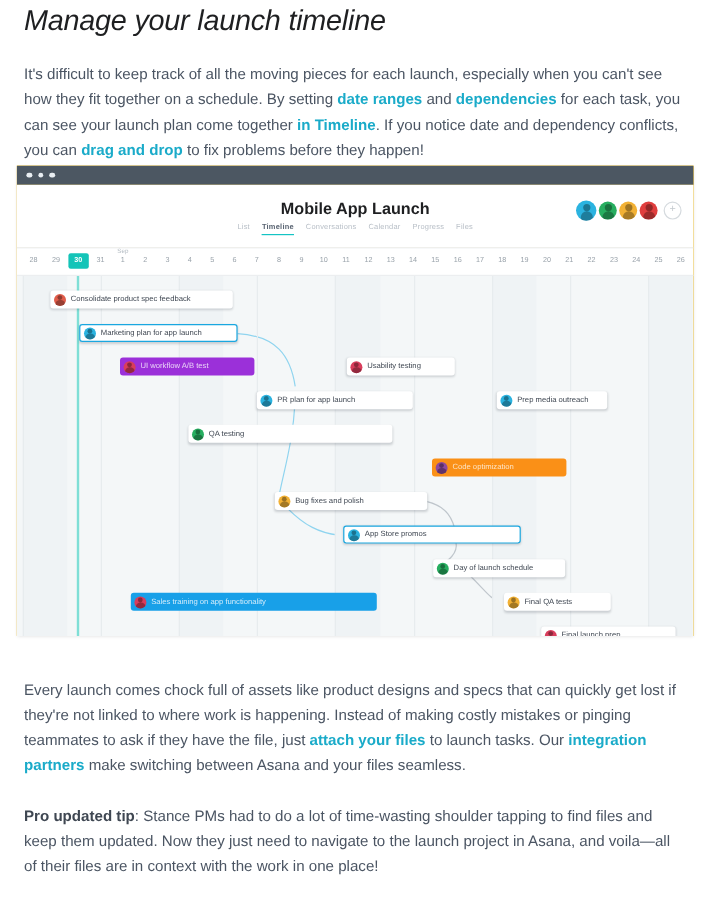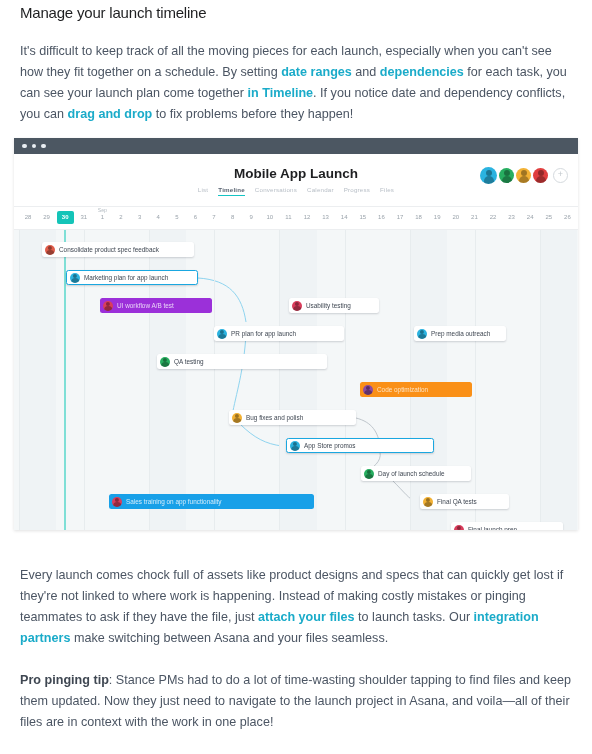--- a/index.html
+++ b/index.html
@@ -8,26 +8,27 @@
     background:#ffffff;
     font-family:"Liberation Sans", sans-serif;
     -webkit-font-smoothing:antialiased;
     overflow:hidden;
   }
   .page{position:relative;width:592px;height:754px;}
 
   
   .section{padding:0 20px;}
   h2.heading{
-    font-size:15px;
+    font-size:24px;
     font-weight:400;
     color:#1e1f21;
     letter-spacing:-0.2px;
     margin:0;
     line-height:1.2;
+    font-style:italic;
   }
   p.body{
     font-size:12.6px;
     line-height:21px;
     color:#4b5563;
     margin:0;
   }
   a.link{color:#1aabc9;font-weight:bold;text-decoration:none;}
   .bold{font-weight:bold;color:#3f4752;}
 
@@ -263,16 +264,16 @@
         </div>
         <div class="task" style="left: 437px; top: 292px; width: 112px;">
           <span class="tav" style="background: rgb(217, 61, 92);"></span>
           <span>Final launch prep</span>
         </div>
       </div>
   </div>
 
   <div class="section" style="position:absolute;top:546px;left:0;right:0;">
     <p class="body" style="margin-top:19px;"><span>Every launch comes chock full of assets like product designs and specs that can quickly get lost if they're not linked to where work is happening. Instead of making costly mistakes or pinging teammates to ask if they have the file, just </span><a class="link" href="#">attach your files</a><span> to launch tasks. Our </span><a class="link" href="#">integration partners</a><span> make switching between Asana and your files seamless.</span></p>
-    <p class="body" style="margin-top:21px;"><span class="bold">Pro pinging tip</span><span>: Stance PMs had to do a lot of time-wasting shoulder tapping to find files and keep them updated. Now they just need to navigate to the launch project in Asana, and voila—all of their files are in context with the work in one place!</span></p>
+    <p class="body" style="margin-top:21px;"><span class="bold">Pro updated tip</span><span>: Stance PMs had to do a lot of time-wasting shoulder tapping to find files and keep them updated. Now they just need to navigate to the launch project in Asana, and voila—all of their files are in context with the work in one place!</span></p>
   </div>
 
 </div>
 
 </body></html>

